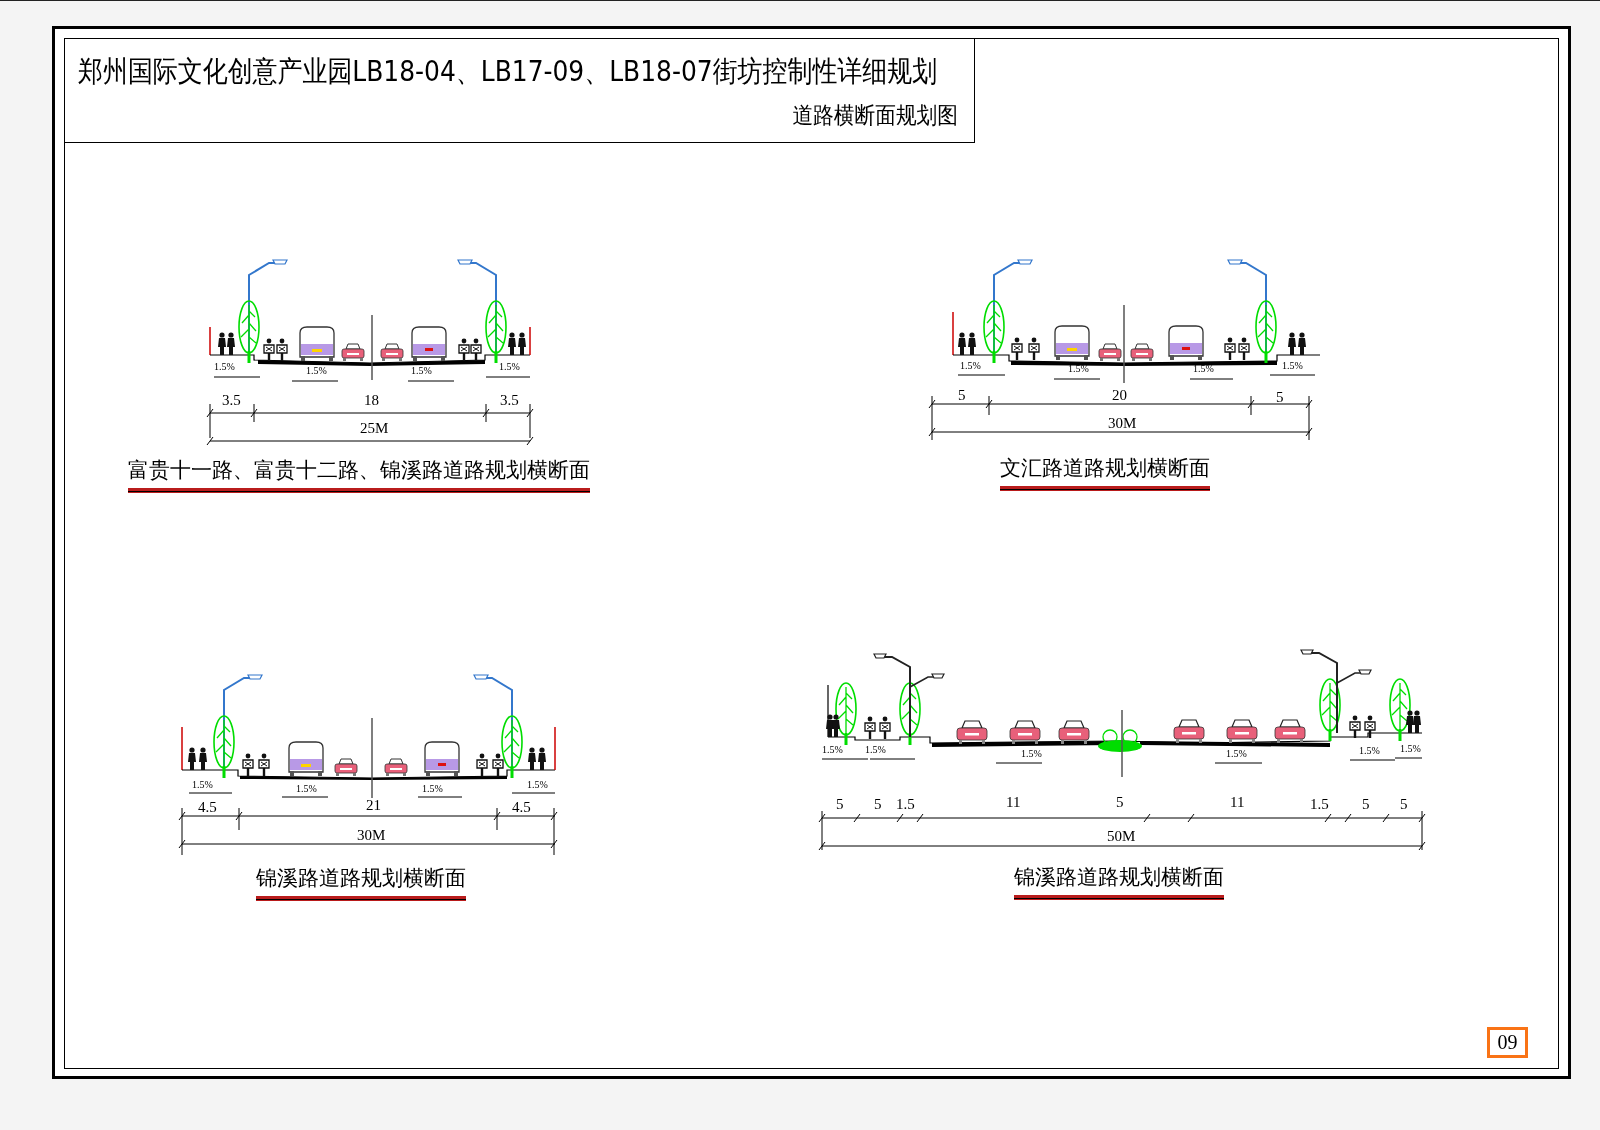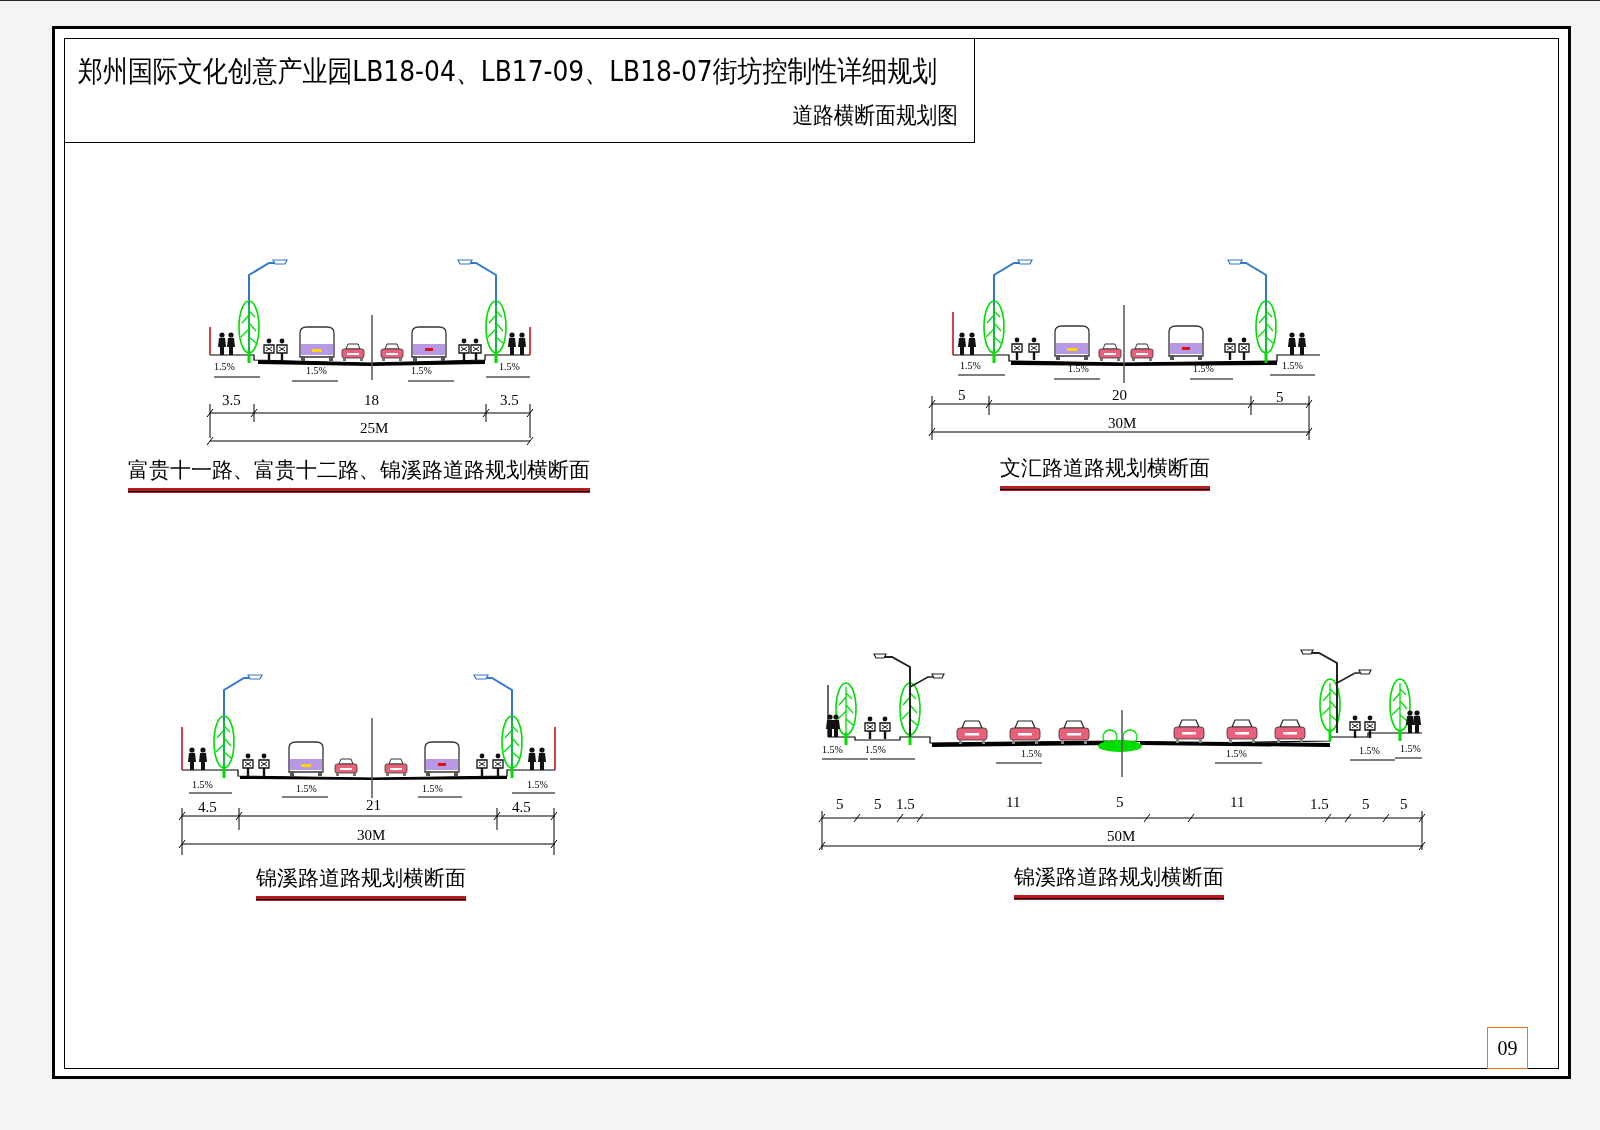--- a/index.html
+++ b/index.html
@@ -3,21 +3,21 @@
 <meta charset="utf-8">
 <style>
   html,body{margin:0;padding:0;background:#f4f4f4;}
   body{width:1600px;height:1130px;position:relative;overflow:hidden;font-family:"DejaVu Serif",serif;}
   .top-rule{position:absolute;left:0;top:0;width:1600px;height:0;border-top:1px solid #222;}
   .outer-frame{position:absolute;left:52px;top:26px;width:1519px;height:1053px;border:3px solid #000;background:#fff;box-sizing:border-box;}
   .inner-frame{position:absolute;left:64px;top:38px;width:1495px;height:1031px;border:1px solid #000;box-sizing:border-box;}
   .title-block{position:absolute;left:64px;top:38px;width:911px;height:105px;border-right:1px solid #000;border-bottom:1px solid #000;box-sizing:border-box;}
   .title-main{position:absolute;left:14px;top:14px;font-family:"DejaVu Sans",sans-serif;font-size:29px;letter-spacing:0px;transform:scaleX(0.86);transform-origin:left top;white-space:nowrap;color:#000;}
   .title-sub{position:absolute;right:16px;top:62px;font-family:"DejaVu Sans",sans-serif;font-size:23px;transform:scaleX(0.9);transform-origin:right top;white-space:nowrap;color:#000;}
-  .page-no{position:absolute;left:1487px;top:1027px;width:41px;height:42px;border:1px solid #f97316;box-sizing:border-box;display:flex;align-items:center;justify-content:center;font-family:"Liberation Serif",serif;font-size:20px;}
+  .page-no{position:absolute;left:1487px;top:1027px;width:41px;height:31px;border:3px solid #f97316;box-sizing:border-box;display:flex;align-items:center;justify-content:center;font-family:"Liberation Serif",serif;font-size:20px;}
   .section{position:absolute;text-align:right;}
   .section svg{position:absolute;left:0;top:0;overflow:visible;}
   .caption{position:absolute;font-family:Liberation Serif, serif;font-size:21px;white-space:nowrap;color:#000;padding-bottom:4px;border-bottom:5px solid #b91c1c;}
   .caption::after{content:"";position:absolute;left:0;right:0;bottom:-4px;border-bottom:1px solid #000;}
   .dimtxt{font-family:"Liberation Serif",serif;font-size:15px;fill:#000;}
   .slope{font-family:"Liberation Serif",serif;font-size:10px;fill:#000;}
 </style>
 </head>
 <body>
 

